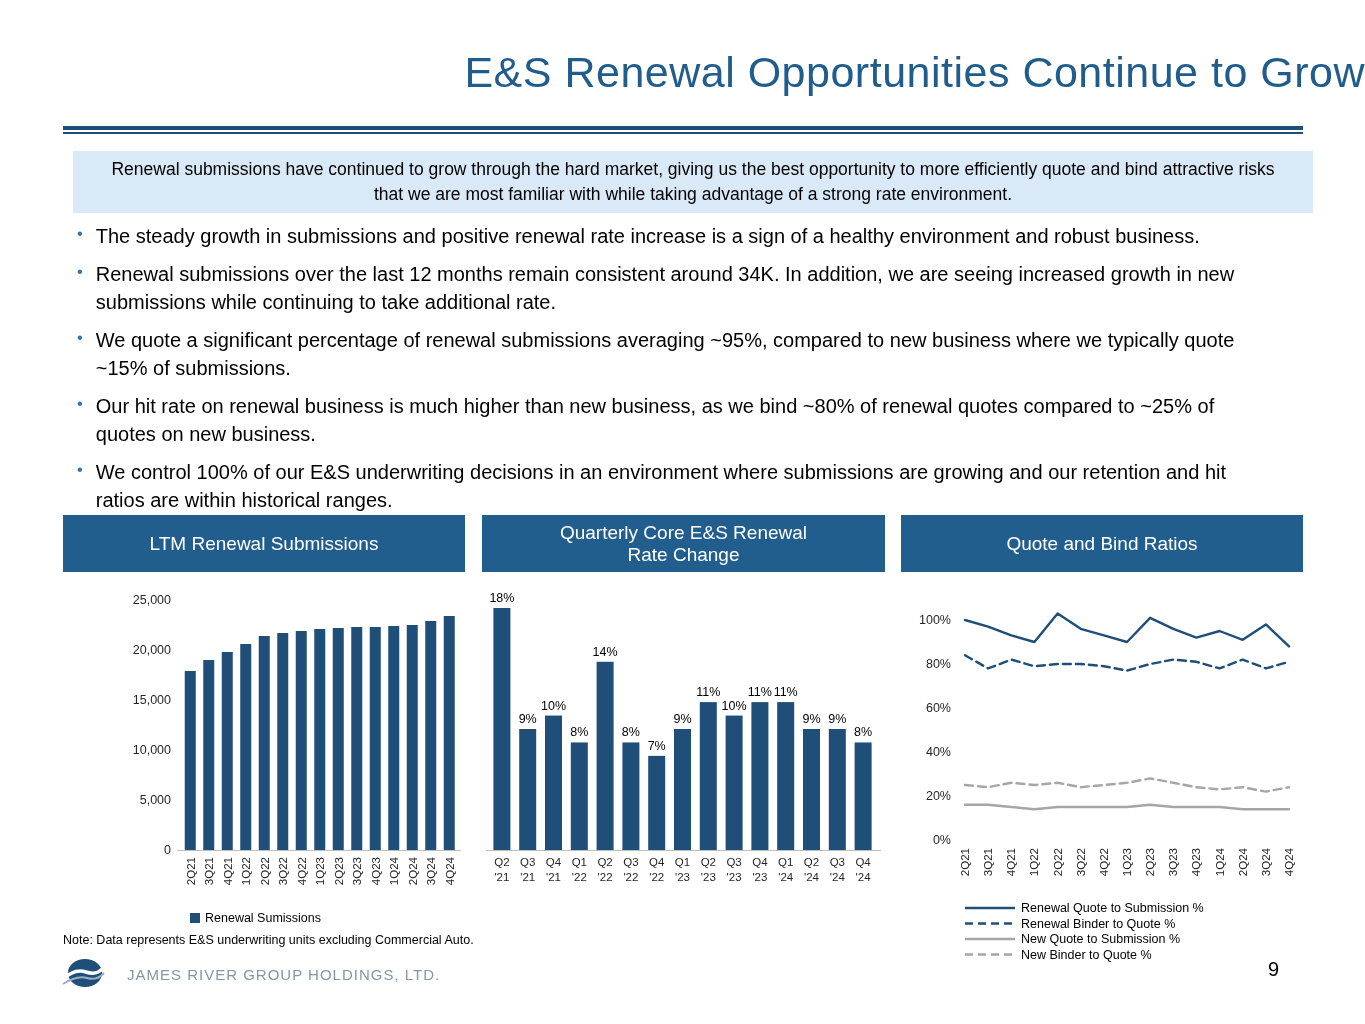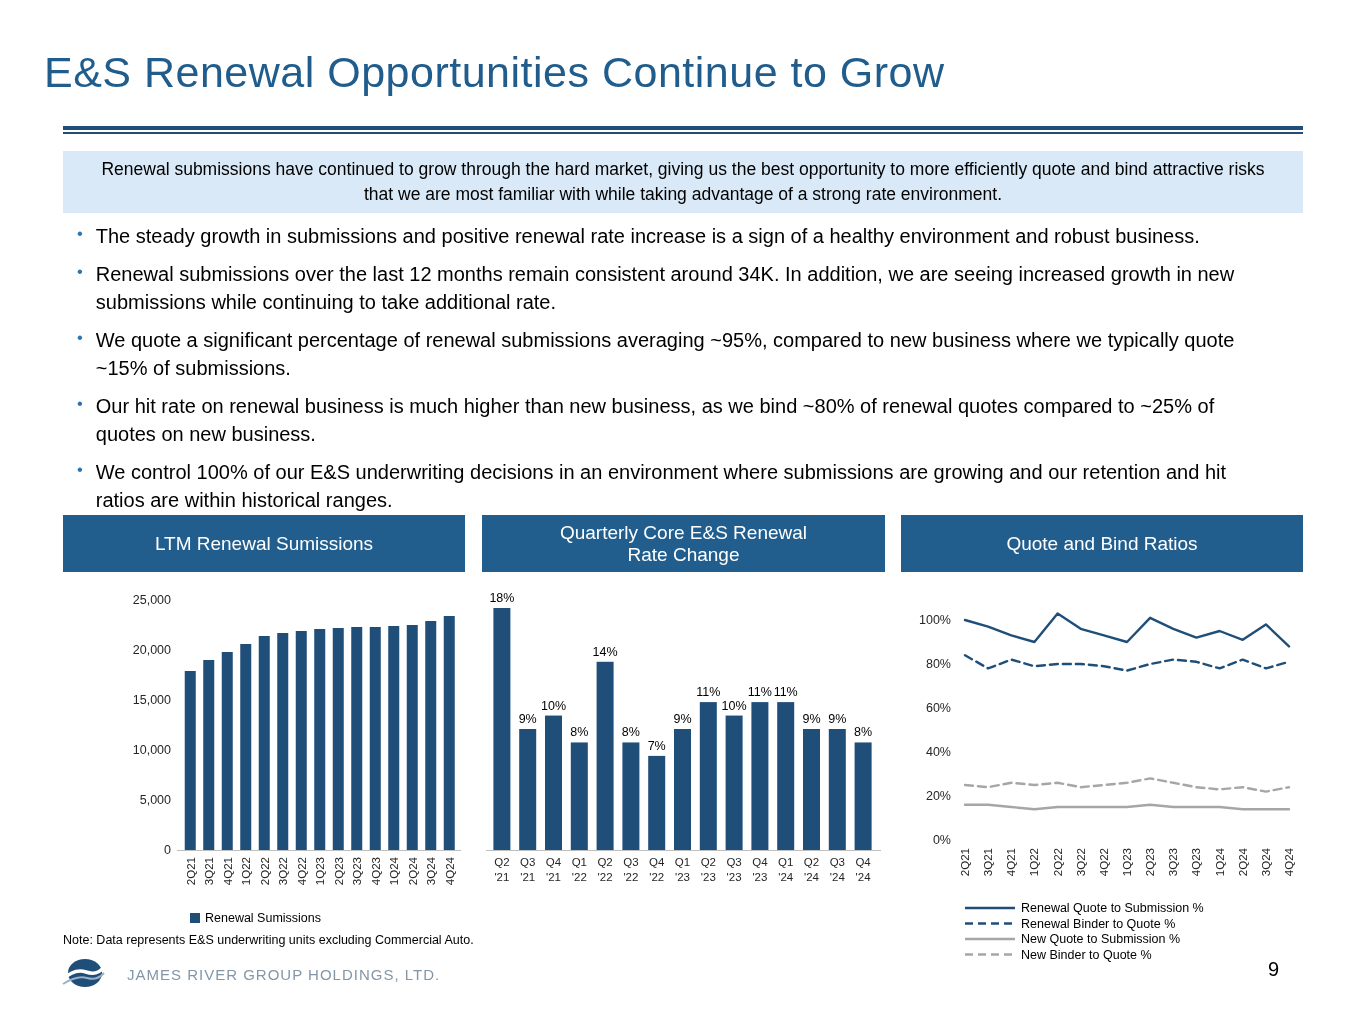--- a/index.html
+++ b/index.html
@@ -1,26 +1,26 @@
 <!DOCTYPE html>
 <html><head>
 <meta charset="utf-8">
 <style>
   * { margin:0; padding:0; box-sizing:border-box; }
   body { font-family:"Liberation Sans", sans-serif; background:#ffffff; }
   .slide { position:relative; width:1365px; height:1024px; background:#ffffff; overflow:hidden; }
 
-  .title { position:absolute; top:48px; left:0; width:100%; text-align:left;
+  .title { position:absolute; top:48px; left:0; width:100%; text-align:right;
            font-size:43px; font-weight:400; color:#205D8C; letter-spacing:0.5px;padding-left:44px; }
 
   .rule { position:absolute; left:63px; top:126px; width:1240px; }
   .rule .thick { height:4px; background:#1F4E79; }
   .rule .thin  { height:2px; background:#1F4E79; margin-top:2px; }
 
-  .highlight { position:absolute; left:63px; top:151px; width:1240px; height:62px;
+  .highlight { position:absolute; left:73px; top:151px; width:1240px; height:62px;
                background:#D9E9F7; display:flex; align-items:center; justify-content:center;
                text-align:center; font-size:17.5px; color:#000; padding:0 34px; line-height:1.45; }
 
   .bullets { position:absolute; left:63px; top:222px; width:1205px; }
   .bullet-item { display:flex; margin-bottom:10px; font-size:20px; line-height:1.4; color:#000; }
   .bullet-item::before { content:"\2022"; color:#2E74B5; margin:0 13px 0 14px; font-size:16.5px; }
   .bullet-text { flex:1; }
 
   .panel { position:absolute; top:515px; }
   #panel-left  { left:63px;  width:402px; }
@@ -66,21 +66,21 @@
       <div class="bullet-item">
         <span class="bullet-text">Our hit rate on renewal business is much higher than new business, as we bind ~80% of renewal quotes compared to ~25% of quotes on new business.</span>
       </div>
       <div class="bullet-item">
         <span class="bullet-text">We control 100% of our E&amp;S underwriting decisions in an environment where submissions are growing and our retention and hit ratios are within historical ranges.</span>
       </div>
     </div>
 
   <div class="panel" id="panel-left">
     <div class="panel-header">
-      <span>LTM Renewal Sumissions</span>
+      <span>LTM Renewal Submissions</span>
     </div>
     <svg class="chart" id="chart-submissions" width="402" height="361" viewBox="0 0 402 361">
         <text x="108" y="32" font-size="12.5" fill="#262626" text-anchor="end">25,000</text>
         <text x="108" y="82" font-size="12.5" fill="#262626" text-anchor="end">20,000</text>
         <text x="108" y="132" font-size="12.5" fill="#262626" text-anchor="end">15,000</text>
         <text x="108" y="182" font-size="12.5" fill="#262626" text-anchor="end">10,000</text>
         <text x="108" y="232" font-size="12.5" fill="#262626" text-anchor="end">5,000</text>
         <text x="108" y="282" font-size="12.5" fill="#262626" text-anchor="end">0</text>
         <line x1="114" y1="278.5" x2="398" y2="278.5" stroke="#BFBFBF" stroke-width="1"></line>
         <rect x="121.75" y="99" width="11" height="179" fill="#1F4E79"></rect>

